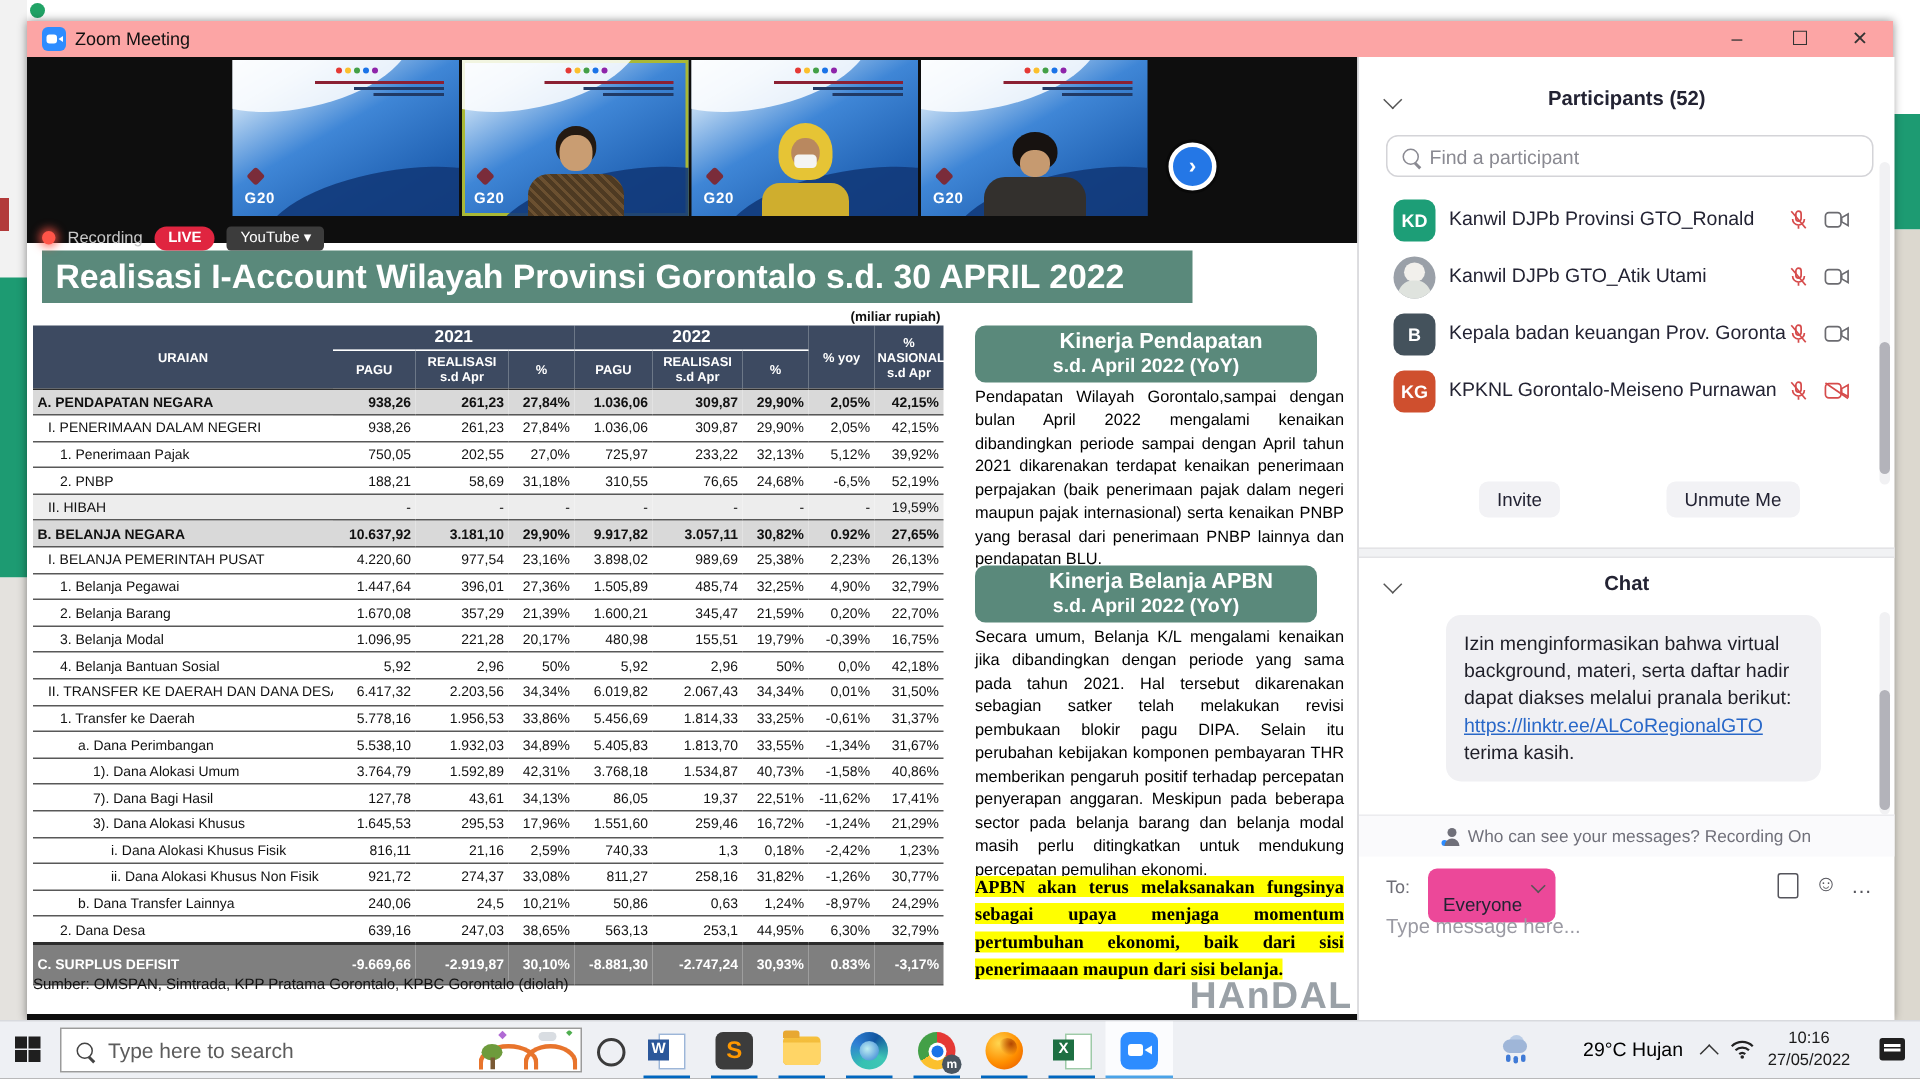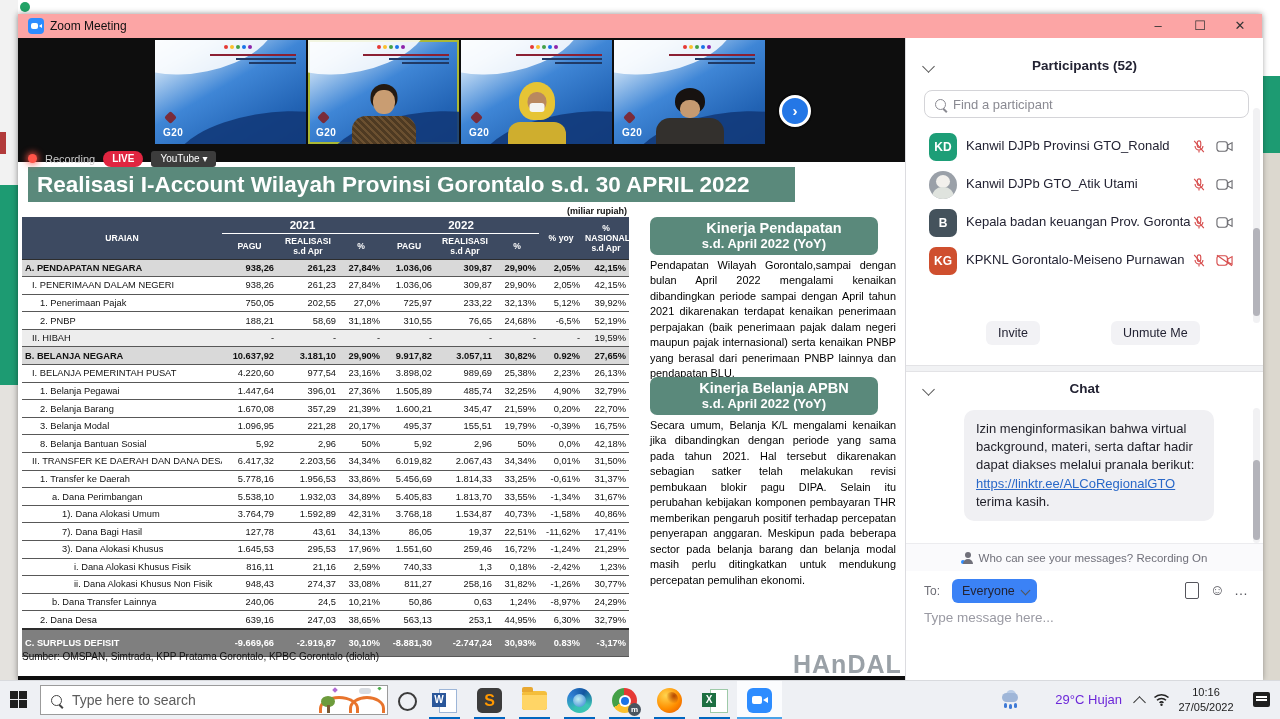--- a/index.html
+++ b/index.html
@@ -122,22 +122,22 @@
      font-size:13px;line-height:1.4;color:#1f1f28;}
   .bubble a{color:#2968c8;text-decoration:underline;word-break:break-all;cursor:pointer;}
   .privacy{position:absolute;left:0;top:505px;width:357px;height:27px;border-top:1px solid #ececef;background:#fafafc;
      display:flex;align-items:center;justify-content:center;gap:6px;font-size:11.5px;color:#70707a;}
   .person-ico{position:relative;width:11px;height:12px;}
   .person-ico:before{content:"";position:absolute;left:3px;top:0;width:6px;height:6px;border-radius:50%;background:#70707a;}
   .person-ico:after{content:"";position:absolute;left:1px;top:7px;width:10px;height:5px;border-radius:5px 5px 0 0;background:#70707a;}
   .person-ico .dot{position:absolute;left:-1px;bottom:0;width:4px;height:4px;border-radius:50%;background:#2d8cff;}
   .torow{position:absolute;left:0;top:540px;width:357px;height:26px;}
   .tolbl{position:absolute;left:18px;top:6px;font-size:12px;color:#6d6d75;}
-  .topill{position:absolute;left:46px;top:1px;height:24px;background:#3b82f6;border-radius:6px;font-size:12.5px;color:#232333;
-     line-height:24px;padding:0 22px 0 10px;cursor:pointer;}
+  .topill{position:absolute;left:46px;top:1px;height:24px;background:#ec4899;border-radius:6px;font-size:12.5px;color:#232333;
+     line-height:24px;padding:12px 22px 0 10px;cursor:pointer;}
   .topill .chev2{position:absolute;right:8px;top:8px;width:6px;height:6px;border-left:1.4px solid #555;border-bottom:1.4px solid #555;transform:rotate(-45deg);}
   .fileico{position:absolute;right:64px;top:4px;width:12px;height:15px;border:1.5px solid #55555c;border-radius:2px;cursor:pointer;}
   .smiley{position:absolute;right:38px;top:3px;font-size:15px;color:#55555c;cursor:pointer;}
   .moredots{position:absolute;right:14px;top:4px;font-size:14px;color:#55555c;letter-spacing:1px;cursor:pointer;}
   .typer{position:absolute;left:18px;top:572px;font-size:13.5px;color:#9a9aa3;}
   .sbar{position:absolute;width:7px;border-radius:4px;background:#f1f1f3;}
   .sbar .thumb{position:absolute;left:0;width:7px;border-radius:4px;background:#b3b3ba;cursor:pointer;}
 
   
   .taskbar{left:0;top:680px;width:1280px;height:39px;background:#eef0f4;border-top:1px solid #d8dade;box-sizing:border-box;}
@@ -184,21 +184,21 @@
   .ic-excel i{position:absolute;left:0;top:5px;width:14px;height:14px;background:#1d6f42;color:#fff;font-weight:bold;font-size:10px;text-align:center;line-height:14px;}
   .ic-zoomapp{background:#2d8cff;border-radius:6px;}
   .ic-zoomapp i.cam{position:absolute;left:5px;top:8px;width:10px;height:8px;border-radius:2px;background:#fff;}
   .ic-zoomapp i.cam:after{content:"";position:absolute;left:11px;top:1px;border-top:3px solid transparent;border-bottom:3px solid transparent;border-right:5px solid #fff;}
   .tray{position:absolute;right:0;top:0;height:39px;}
   .wx{position:absolute;right:258px;top:9px;width:22px;height:20px;cursor:pointer;}
   .wx .c1{position:absolute;left:2px;top:3px;width:16px;height:9px;border-radius:6px;background:#9fb6d8;}
   .wx .c2{position:absolute;left:6px;top:0;width:10px;height:10px;border-radius:50%;background:#b9cce6;}
   .wx .d{position:absolute;width:3px;height:5px;border-radius:2px;background:#3f7ad6;top:13px;}
   .wx .d1{left:4px;} .wx .d2{left:9px;top:14px;} .wx .d3{left:14px;}
-  .wxtxt{position:absolute;right:158px;top:11px;font-size:13px;color:#6d28d9;white-space:nowrap;cursor:pointer;}
+  .wxtxt{position:absolute;right:158px;top:11px;font-size:13px;color:#000000;white-space:nowrap;cursor:pointer;}
   .chevup{position:absolute;right:136px;top:17px;width:8px;height:8px;border-left:1.6px solid #333;border-top:1.6px solid #333;transform:rotate(45deg);cursor:pointer;}
   .wifi{position:absolute;right:110px;top:11px;cursor:pointer;}
   .clock{position:absolute;right:38px;top:4px;width:72px;text-align:center;font-size:11px;color:#1a1a1a;line-height:15px;cursor:pointer;}
   .notif{position:absolute;right:10px;top:11px;width:17px;height:15px;background:#1f1f1f;border-radius:2px;cursor:pointer;}
   .notif:before{content:"";position:absolute;left:3px;top:4px;width:11px;height:1.5px;background:#fff;box-shadow:0 3px 0 #fff;}
 </style>
 </head>
 <body>
 
 <div id="screen">
@@ -459,28 +459,28 @@
                 <td class="num">345,47</td>
                 <td class="num">21,59%</td>
                 <td class="num">0,20%</td>
                 <td class="num">22,70%</td>
               </tr>
               <tr>
                 <td class="lbl ind2">3. Belanja Modal</td>
                 <td class="num">1.096,95</td>
                 <td class="num">221,28</td>
                 <td class="num">20,17%</td>
-                <td class="num">495,37</td>
+                <td class="num">480,98</td>
                 <td class="num">155,51</td>
                 <td class="num">19,79%</td>
                 <td class="num">-0,39%</td>
                 <td class="num">16,75%</td>
               </tr>
               <tr>
-                <td class="lbl ind2">8. Belanja Bantuan Sosial</td>
+                <td class="lbl ind2">4. Belanja Bantuan Sosial</td>
                 <td class="num">5,92</td>
                 <td class="num">2,96</td>
                 <td class="num">50%</td>
                 <td class="num">5,92</td>
                 <td class="num">2,96</td>
                 <td class="num">50%</td>
                 <td class="num">0,0%</td>
                 <td class="num">42,18%</td>
               </tr>
               <tr>
@@ -555,21 +555,21 @@
                 <td class="num">21,16</td>
                 <td class="num">2,59%</td>
                 <td class="num">740,33</td>
                 <td class="num">1,3</td>
                 <td class="num">0,18%</td>
                 <td class="num">-2,42%</td>
                 <td class="num">1,23%</td>
               </tr>
               <tr>
                 <td class="lbl ind5">ii. Dana Alokasi Khusus Non Fisik</td>
-                <td class="num">948,43</td>
+                <td class="num">921,72</td>
                 <td class="num">274,37</td>
                 <td class="num">33,08%</td>
                 <td class="num">811,27</td>
                 <td class="num">258,16</td>
                 <td class="num">31,82%</td>
                 <td class="num">-1,26%</td>
                 <td class="num">30,77%</td>
               </tr>
               <tr>
                 <td class="lbl ind3">b. Dana Transfer Lainnya</td>
@@ -611,20 +611,21 @@
         <div class="kbox" style="top:55px;">
           <div class="l1">Kinerja Pendapatan</div>
           <div class="l2">s.d. April 2022 (YoY)</div>
         </div>
         <div class="kpara" style="top:96px;">Pendapatan Wilayah Gorontalo,sampai dengan bulan April 2022 mengalami kenaikan dibandingkan periode sampai dengan April tahun 2021 dikarenakan terdapat kenaikan penerimaan perpajakan (baik penerimaan pajak dalam negeri maupun pajak internasional) serta kenaikan PNBP yang berasal dari penerimaan PNBP lainnya dan pendapatan BLU.</div>
         <div class="kbox" style="top:215px;">
           <div class="l1">Kinerja Belanja APBN</div>
           <div class="l2">s.d. April 2022 (YoY)</div>
         </div>
         <div class="kpara" style="top:256px;">Secara umum, Belanja K/L mengalami kenaikan jika dibandingkan dengan periode yang sama pada tahun 2021. Hal tersebut dikarenakan sebagian satker telah melakukan revisi pembukaan blokir pagu DIPA. Selain itu perubahan kebijakan komponen pembayaran THR memberikan pengaruh positif terhadap percepatan penyerapan anggaran. Meskipun pada beberapa sector pada belanja barang dan belanja modal masih perlu ditingkatkan untuk mendukung percepatan pemulihan ekonomi.</div>
+        <div class="khl" style="top:420px;"><span>APBN akan terus melaksanakan fungsinya sebagai upaya menjaga momentum pertumbuhan ekonomi, baik dari sisi penerimaaan maupun dari sisi belanja.</span></div>
         <div class="handal">HAnDAL</div>
       </div>
     </div>
 
     <div class="rpanel">
       <div class="sec-head" style="position:absolute;left:0;top:20px;width:357px;">
         <span class="chev"></span>
         <span>Participants (52)</span>
       </div>
       <div class="searchbox">

